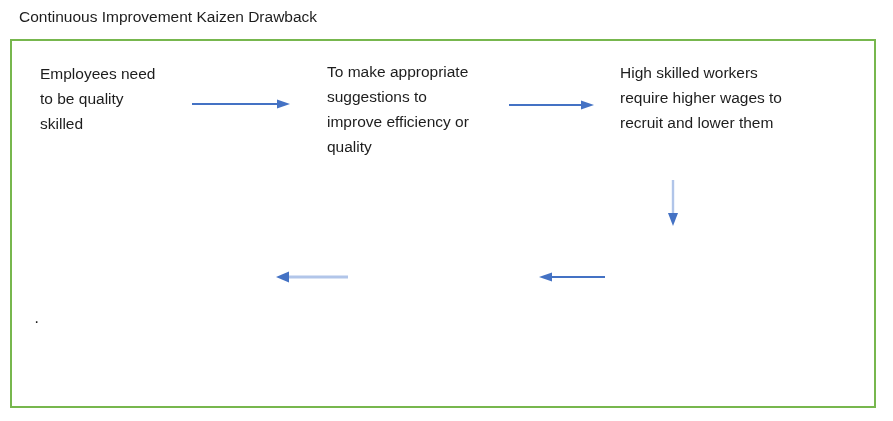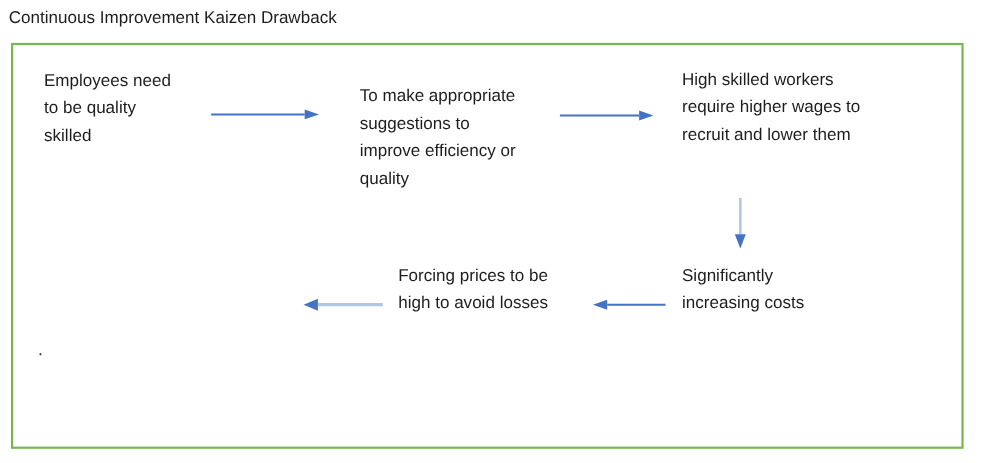--- a/index.html
+++ b/index.html
@@ -9,21 +9,21 @@
     position: relative;
     width: 893px;
     height: 421px;
     background: #ffffff;
     font-family: "Liberation Sans", sans-serif;
     color: var(--text);
     overflow: hidden;
   }
   .title {
     position: absolute;
-    left: 8px;
+    left: 19px;
     top: 6px;
     font-size: 15.5px;
     line-height: 22px;
     color: var(--text);
     white-space: nowrap;
   }
   .frame {
     position: absolute;
     left: 10px;
     top: 39px;
@@ -59,34 +59,30 @@
 <div class="page">
 
   <div class="title">Continuous Improvement Kaizen Drawback</div>
 
   <div class="frame"></div>
 
   <div class="node" style="left:40px;  top:61px;">Employees need
 to be quality
 skilled</div>
 
-  <div class="node" style="left:327px; top:75px;">To make appropriate
+  <div class="node" style="left:327px; top:59px;">To make appropriate
 suggestions to
 improve efficiency or
 quality</div>
 
   <div class="node" style="left:620px; top:60px;">High skilled workers
 require higher wages to
 recruit and lower them</div>
 
-  <div class="node" style="left:620px; top:238px;">Significantly
-increasing costs</div>
 
-  <div class="node" style="left:362px; top:238px;">Forcing prices to be
-high to avoid losses</div>
 
 
   <div class="bullet">·</div>
 
   <svg class="arrows" width="893" height="421" viewBox="0 0 893 421">
 
     <g>
       <line x1="192" y1="104" x2="277" y2="104" stroke-width="1.8" stroke="#4472c4"></line>
       <polygon points="277,99.5 277,108.5 290,104" fill="#4472c4"></polygon>
     </g>

